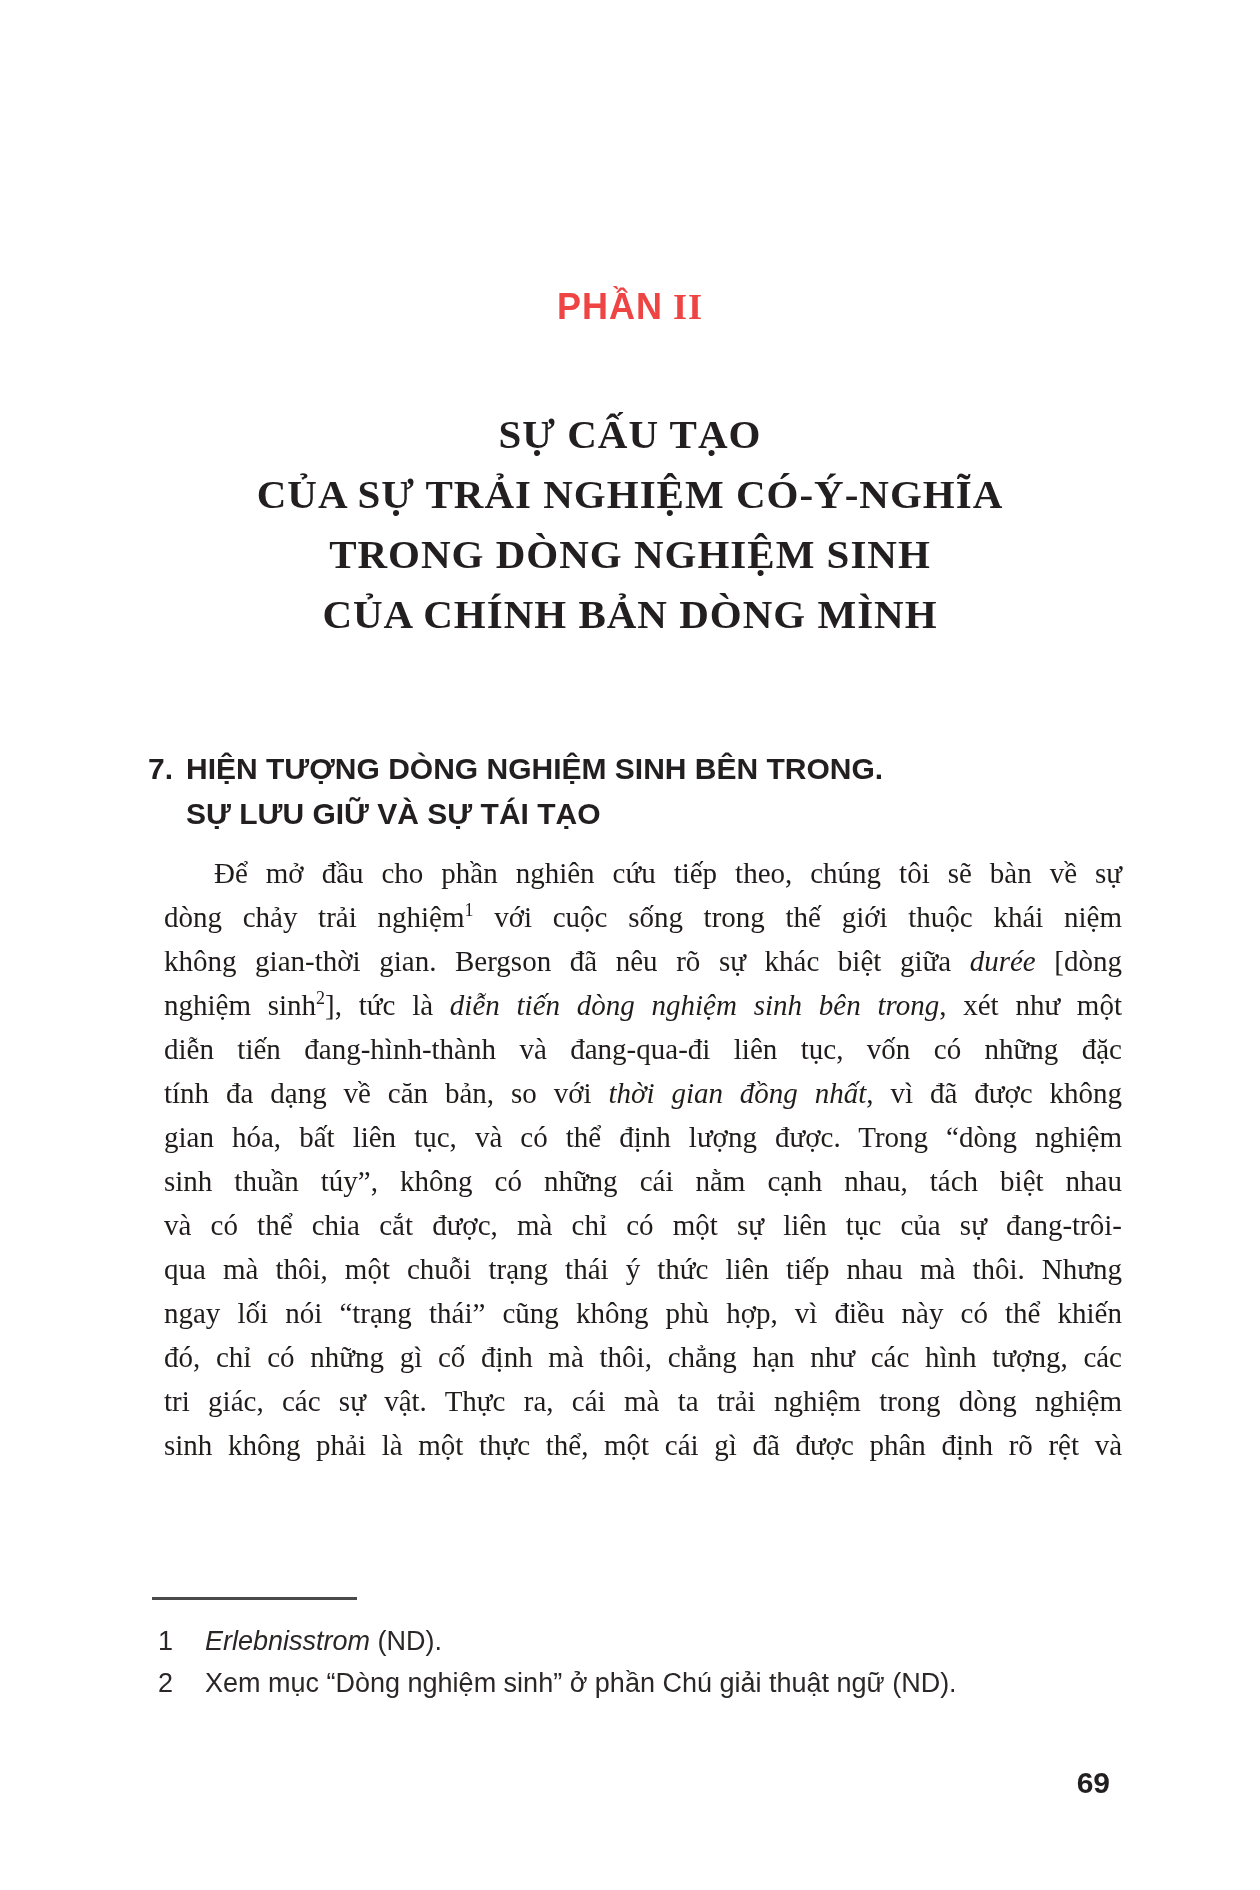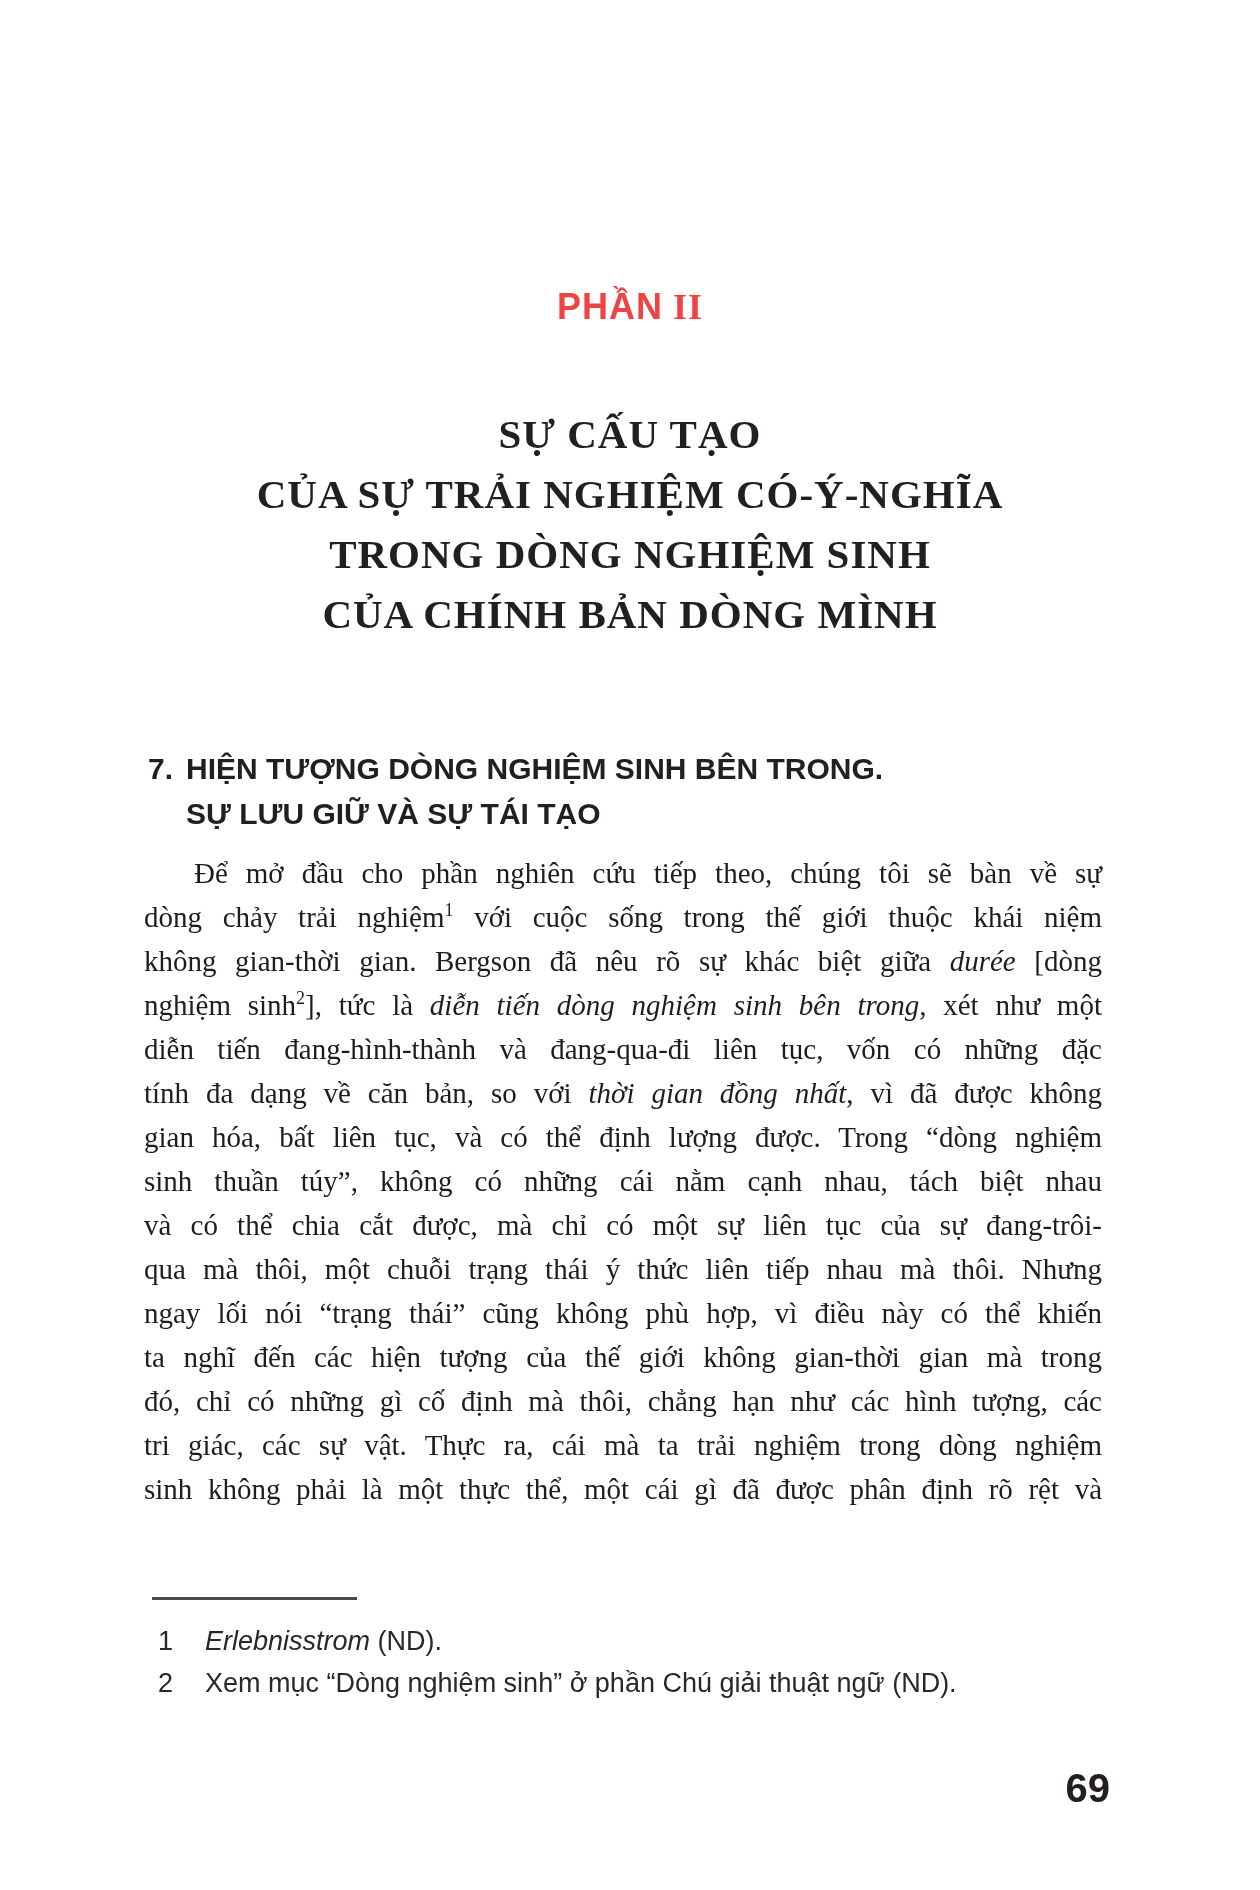--- a/index.html
+++ b/index.html
@@ -34,21 +34,21 @@
   .section-heading {
     position:absolute; top:746px; left:148px; width:960px;
     display:flex;
     font-family:"Liberation Sans", sans-serif;
     font-weight:700; font-size:30px; line-height:45px;
     color:#231f20;
   }
   .section-number { flex:0 0 38px; }
   .section-title { flex:1; }
   .body-par {
-    position:absolute; top:851px; left:144px; width:958px;
+    position:absolute; top:851px; left:164px; width:958px;
     font-family:"Liberation Serif", serif;
     font-size:29px; line-height:44px;
     color:#201c1b;
   }
   .body-line { text-align:justify; text-align-last:justify; }
   .body-line.indent { padding-left:50px; }
   .it { font-style:italic; }
   sup { font-size:0.62em; vertical-align:super; line-height:0; }
   .fn-rule {
     position:absolute; left:152px; top:1597px;
@@ -60,21 +60,21 @@
     font-size:27px; line-height:42px;
     color:#2b2727;
     display:flex; flex-direction:column;
   }
   .fn-row { display:flex; }
   .fn-num { flex:0 0 55px; padding-left:8px; }
   .fn-text { flex:1; }
   .page-number {
     position:absolute; top:1766px; right:150px;
     font-family:"Liberation Sans", sans-serif;
-    font-weight:700; font-size:40px;
+    font-weight:700; font-size:30px;
     color:#231f20;
   }
 </style>
 </head>
 <body>
 
 <div class="page">
 
   <div class="part-heading">
     <span>PHẦN</span><span class="numeral">II</span>
@@ -100,21 +100,20 @@
       <div class="body-line"><span>dòng chảy trải nghiệm</span><sup>1</sup><span> với cuộc sống trong thế giới thuộc khái niệm</span></div>
       <div class="body-line"><span>không gian-thời gian. Bergson đã nêu rõ sự khác biệt giữa </span><span class="it">durée</span><span> [dòng</span></div>
       <div class="body-line"><span>nghiệm sinh</span><sup>2</sup><span>], tức là </span><span class="it">diễn tiến dòng nghiệm sinh bên trong</span><span>, xét như một</span></div>
       <div class="body-line"><span>diễn tiến đang-hình-thành và đang-qua-đi liên tục, vốn có những đặc</span></div>
       <div class="body-line"><span>tính đa dạng về căn bản, so với </span><span class="it">thời gian đồng nhất</span><span>, vì đã được không</span></div>
       <div class="body-line"><span>gian hóa, bất liên tục, và có thể định lượng được. Trong “dòng nghiệm</span></div>
       <div class="body-line"><span>sinh thuần túy”, không có những cái nằm cạnh nhau, tách biệt nhau</span></div>
       <div class="body-line"><span>và có thể chia cắt được, mà chỉ có một sự liên tục của sự đang-trôi-</span></div>
       <div class="body-line"><span>qua mà thôi, một chuỗi trạng thái ý thức liên tiếp nhau mà thôi. Nhưng</span></div>
       <div class="body-line"><span>ngay lối nói “trạng thái” cũng không phù hợp, vì điều này có thể khiến</span></div>
-      <div class="body-line"><span>ta nghĩ đến các hiện tượng của thế giới không gian-thời gian mà trong</span></div>
       <div class="body-line"><span>đó, chỉ có những gì cố định mà thôi, chẳng hạn như các hình tượng, các</span></div>
       <div class="body-line"><span>tri giác, các sự vật. Thực ra, cái mà ta trải nghiệm trong dòng nghiệm</span></div>
       <div class="body-line"><span>sinh không phải là một thực thể, một cái gì đã được phân định rõ rệt và</span></div>
     </div>
 
   <div class="fn-rule"></div>
 
   <div class="footnotes">
       <div class="fn-row">
         <div class="fn-num">1</div>

